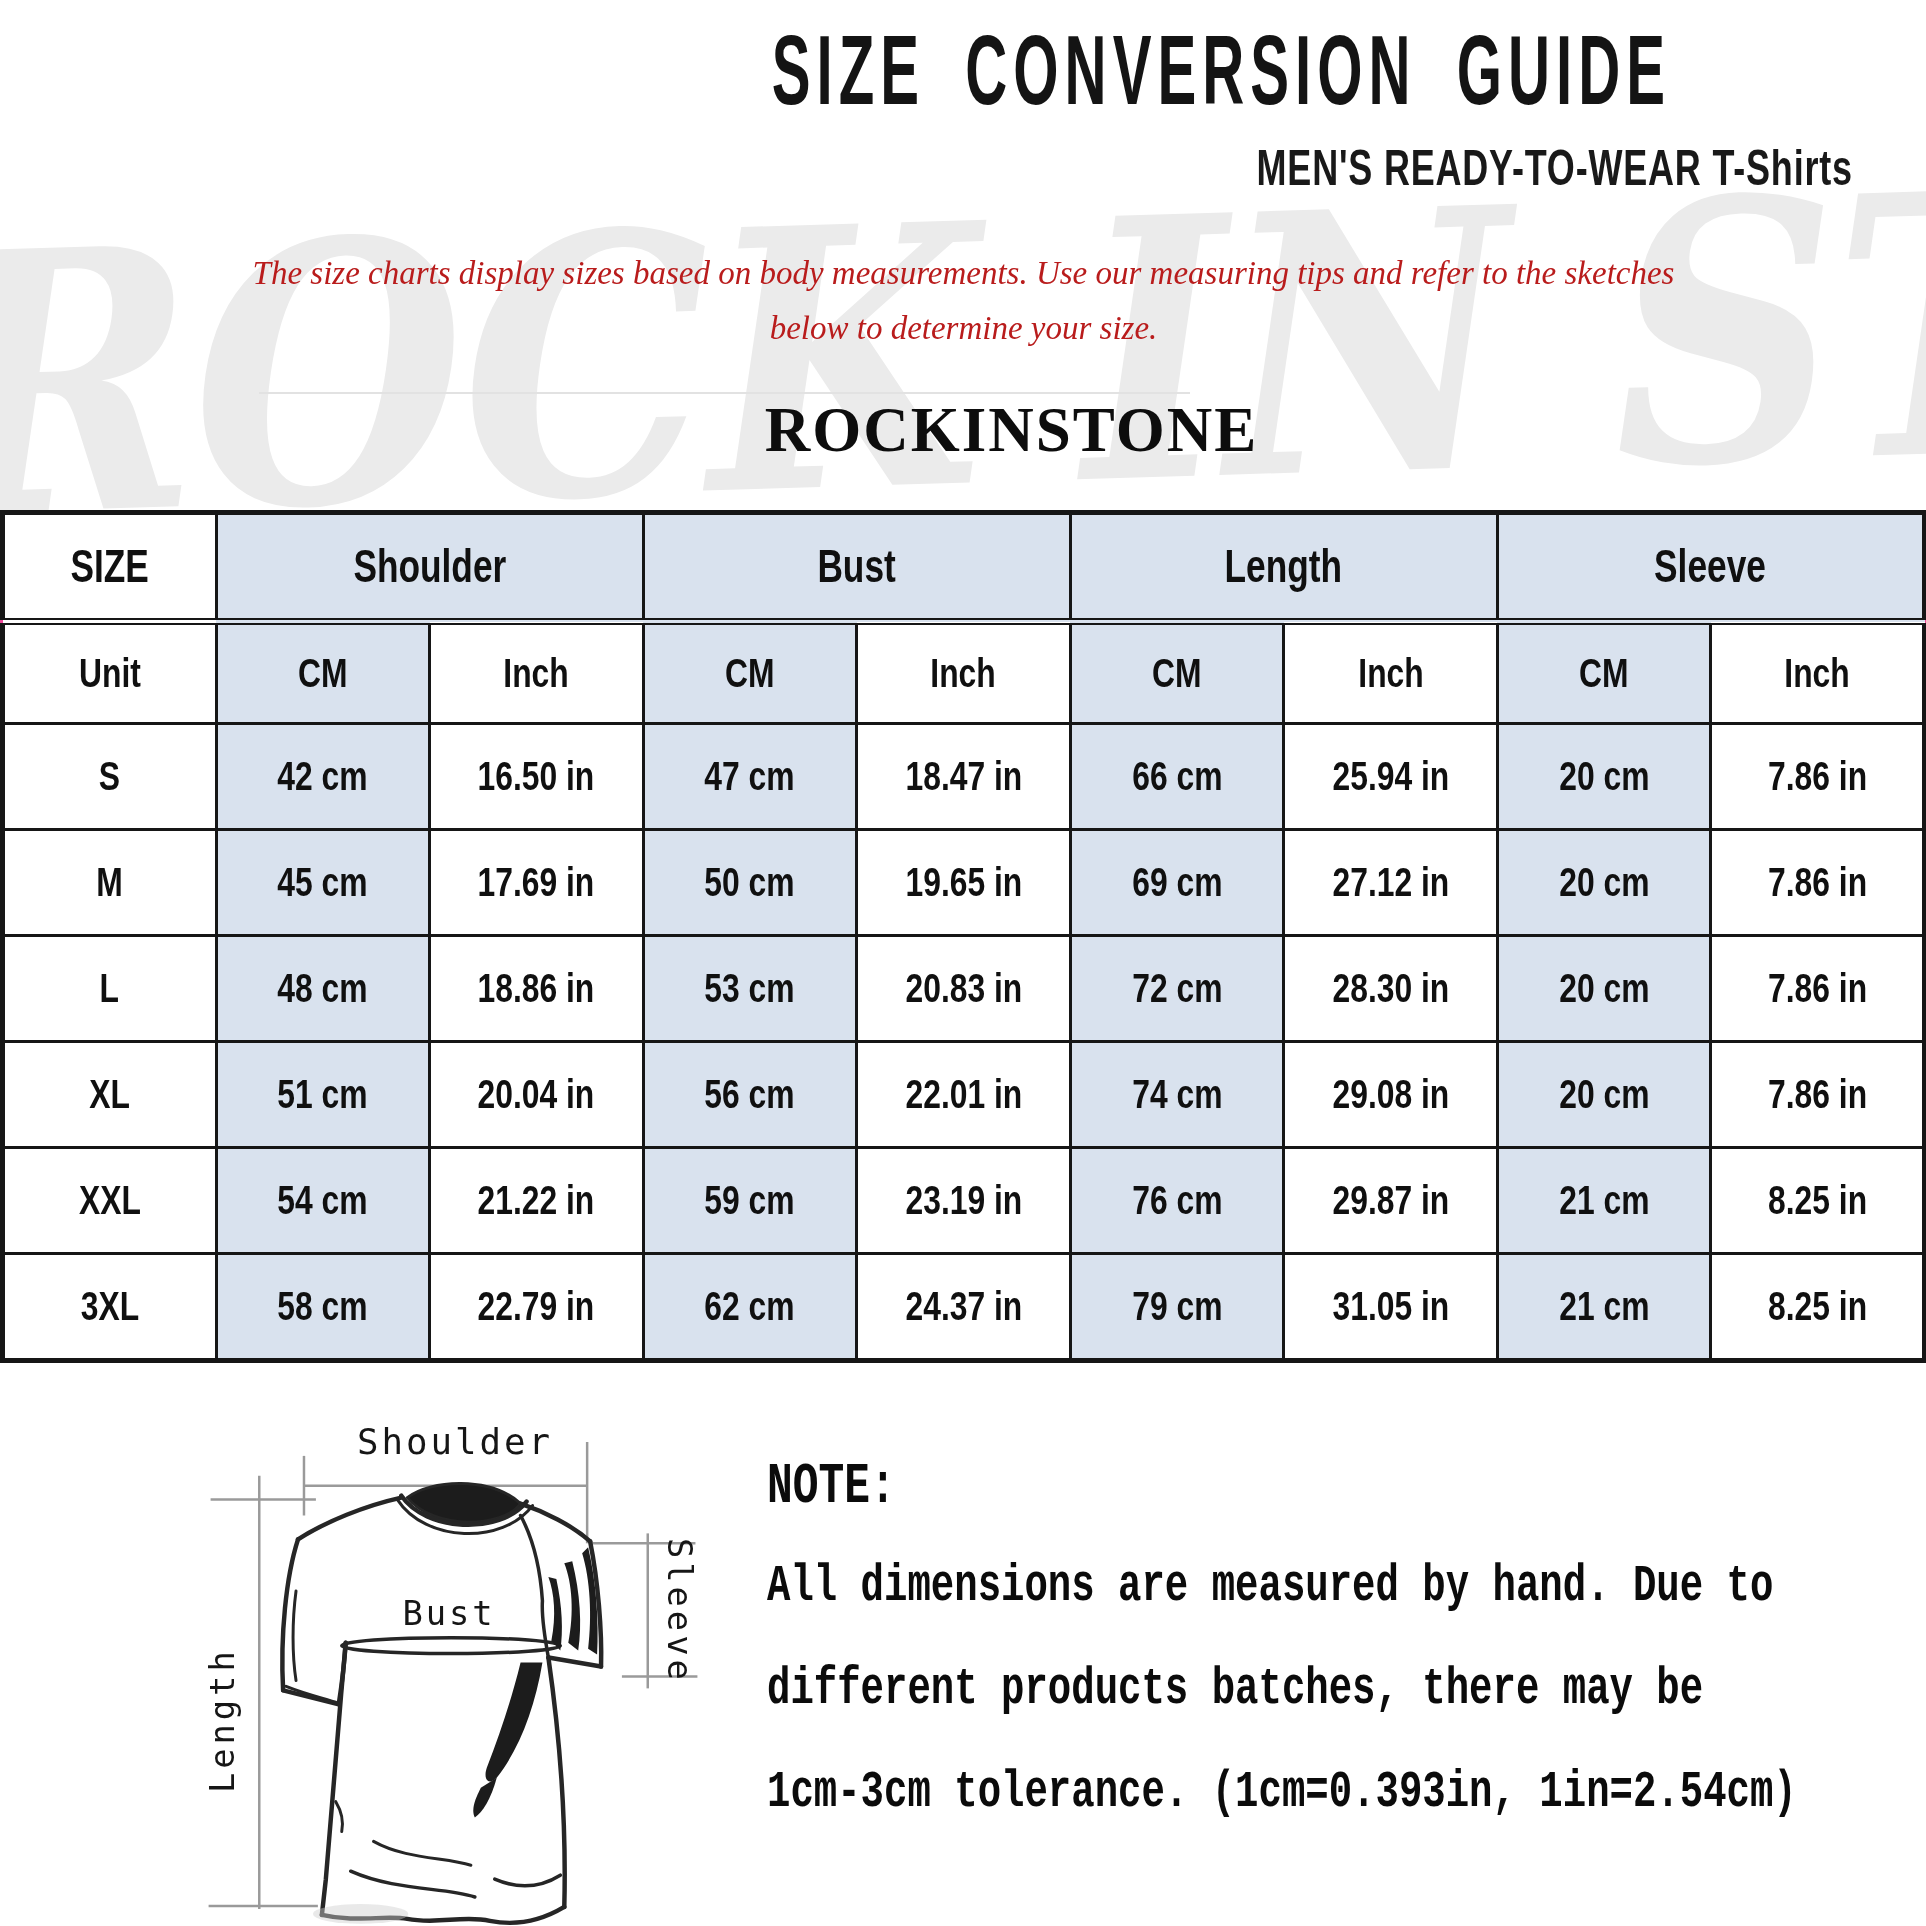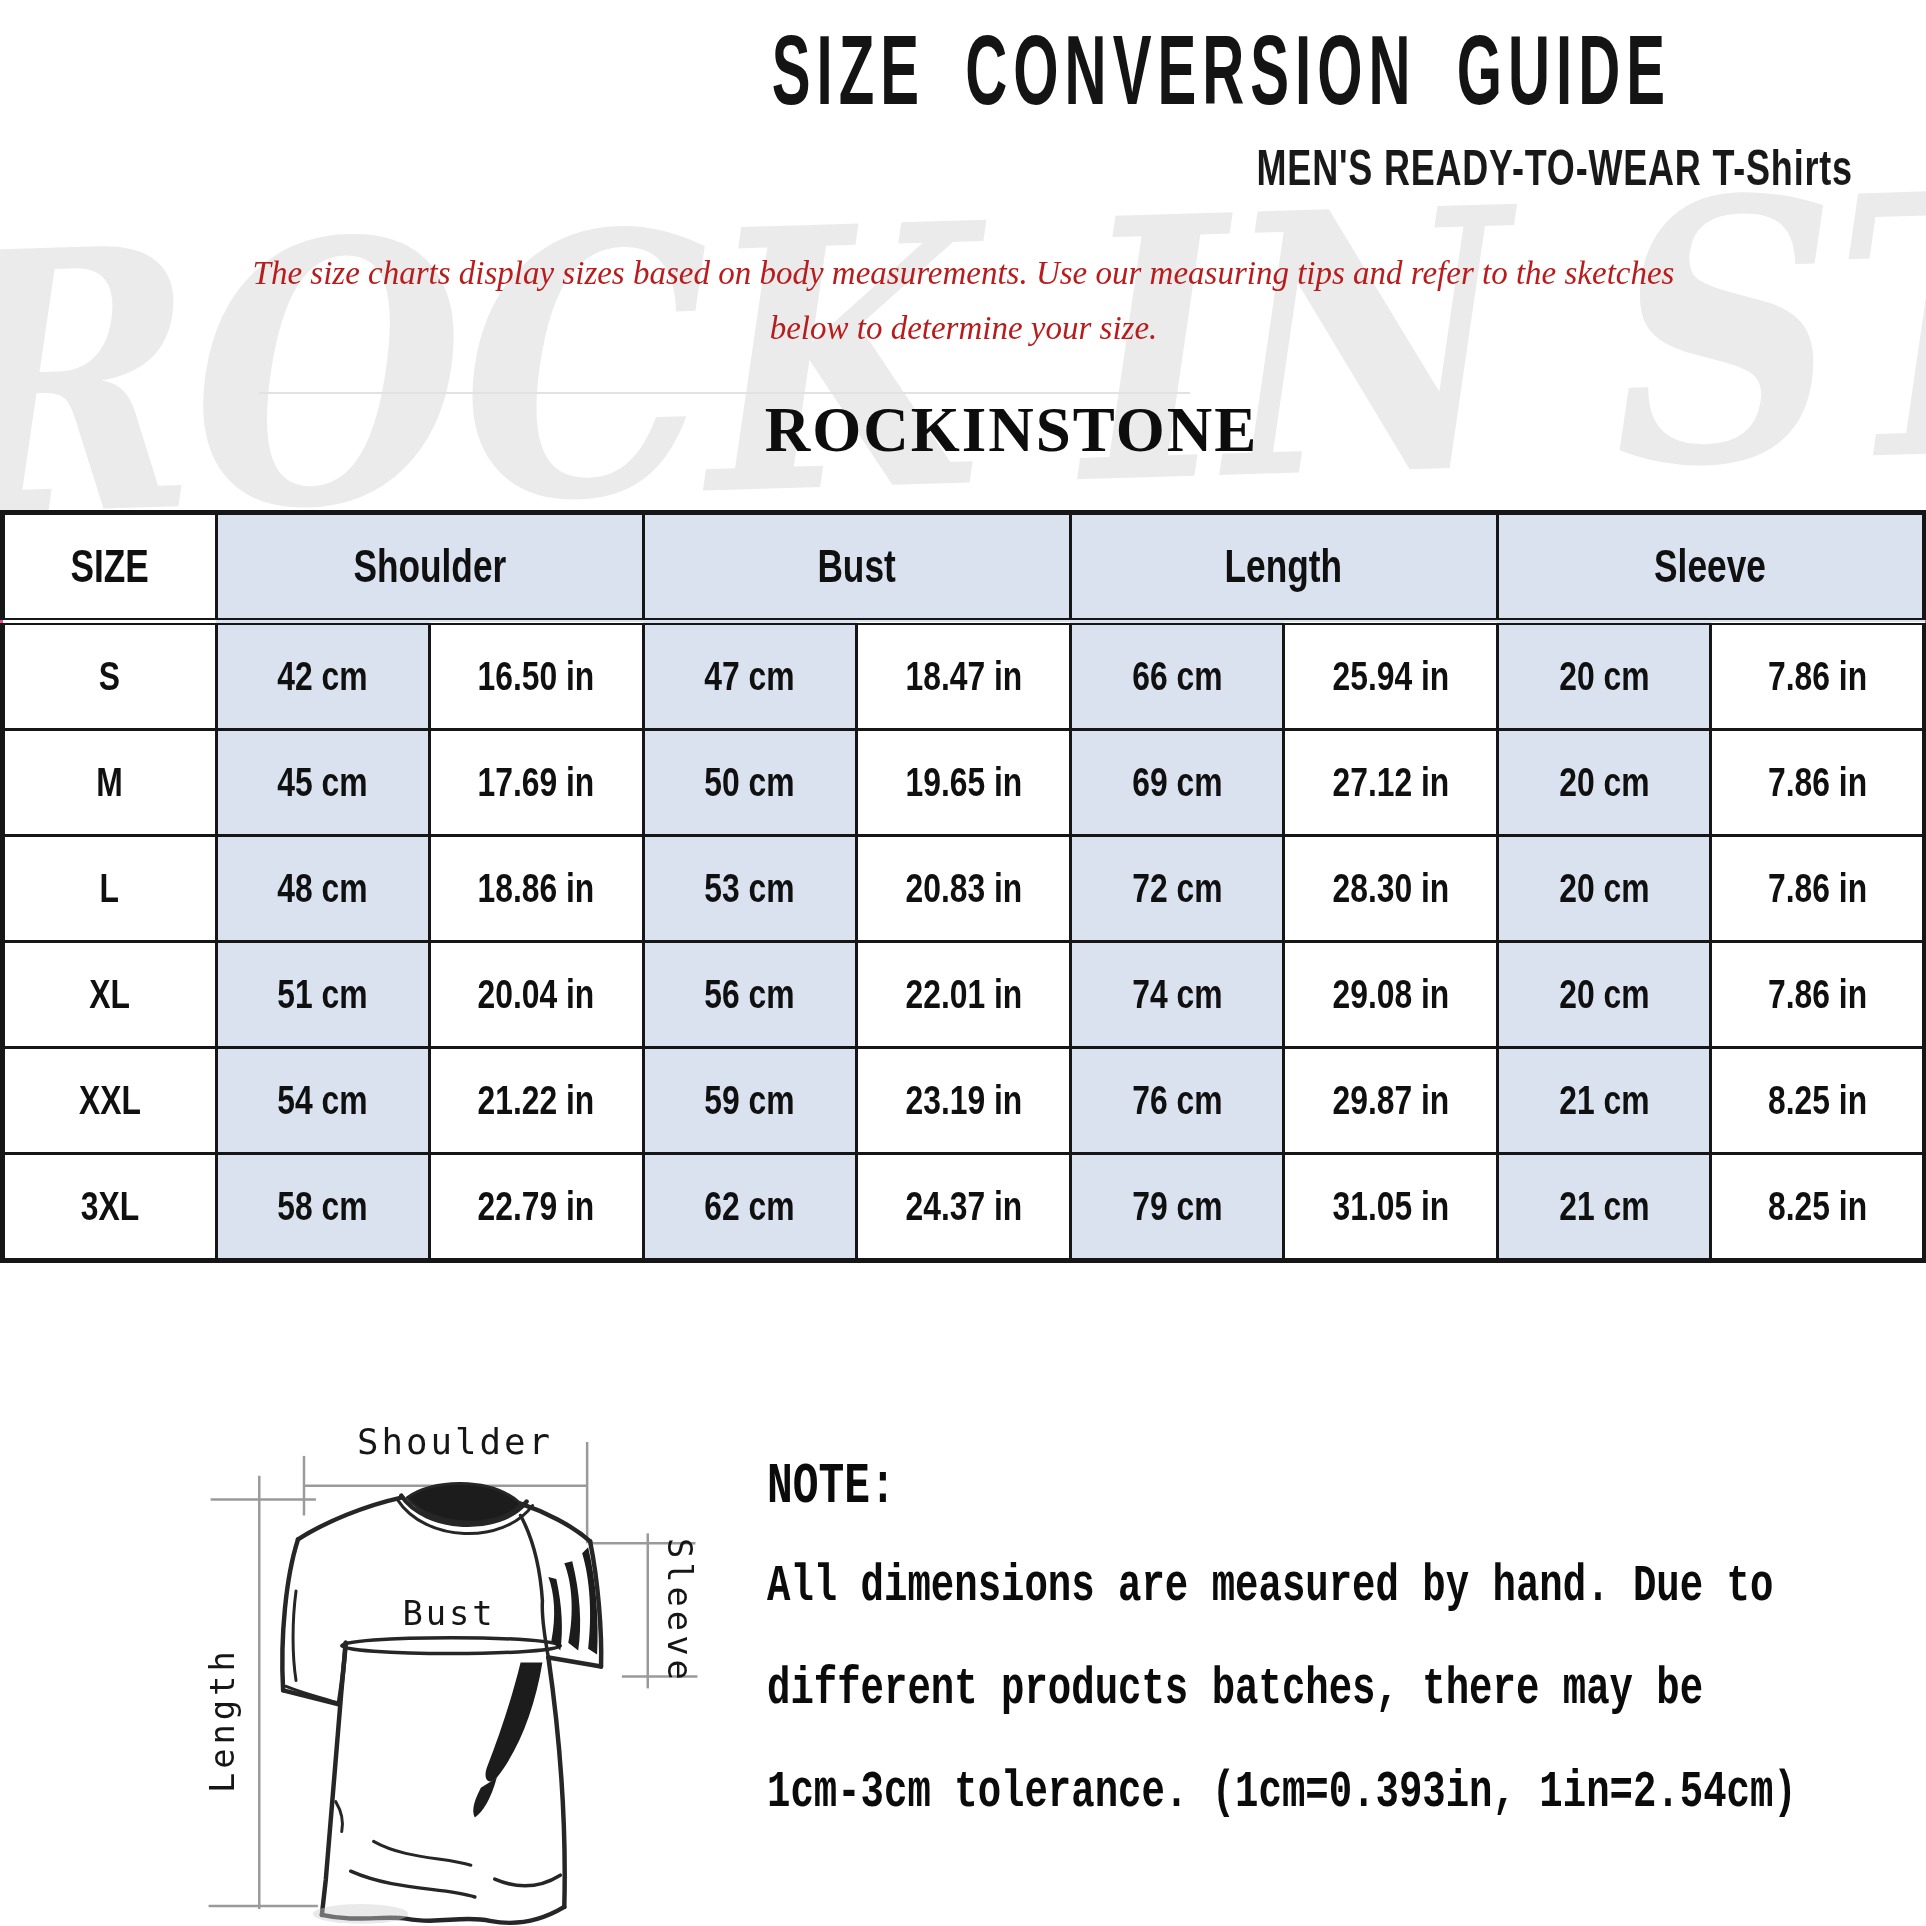--- a/index.html
+++ b/index.html
@@ -67,20 +67,31 @@
 
 <div class="table-wrap">
   <table>
       <tbody>
         <tr class="group-row">
           <td class=""><span class="ct">SIZE</span></td>
           <td colspan="2" class="blue"><span class="ct">Shoulder</span></td>
           <td colspan="2" class="blue"><span class="ct">Bust</span></td>
           <td colspan="2" class="blue"><span class="ct">Length</span></td>
           <td colspan="2" class="blue"><span class="ct">Sleeve</span></td>
+        </tr>
+        <tr class="unit-row">
+          <td class=""><span class="ct">Unit</span></td>
+          <td class="blue"><span class="ct">CM</span></td>
+          <td class=""><span class="ct">Inch</span></td>
+          <td class="blue"><span class="ct">CM</span></td>
+          <td class=""><span class="ct">Inch</span></td>
+          <td class="blue"><span class="ct">CM</span></td>
+          <td class=""><span class="ct">Inch</span></td>
+          <td class="blue"><span class="ct">CM</span></td>
+          <td class=""><span class="ct">Inch</span></td>
         </tr>
         <tr class="data-row">
           <td class=""><span class="ct">S</span></td>
           <td class="blue"><span class="ct">42 cm</span></td>
           <td class=""><span class="ct">16.50 in</span></td>
           <td class="blue"><span class="ct">47 cm</span></td>
           <td class=""><span class="ct">18.47 in</span></td>
           <td class="blue"><span class="ct">66 cm</span></td>
           <td class=""><span class="ct">25.94 in</span></td>
           <td class="blue"><span class="ct">20 cm</span></td>

